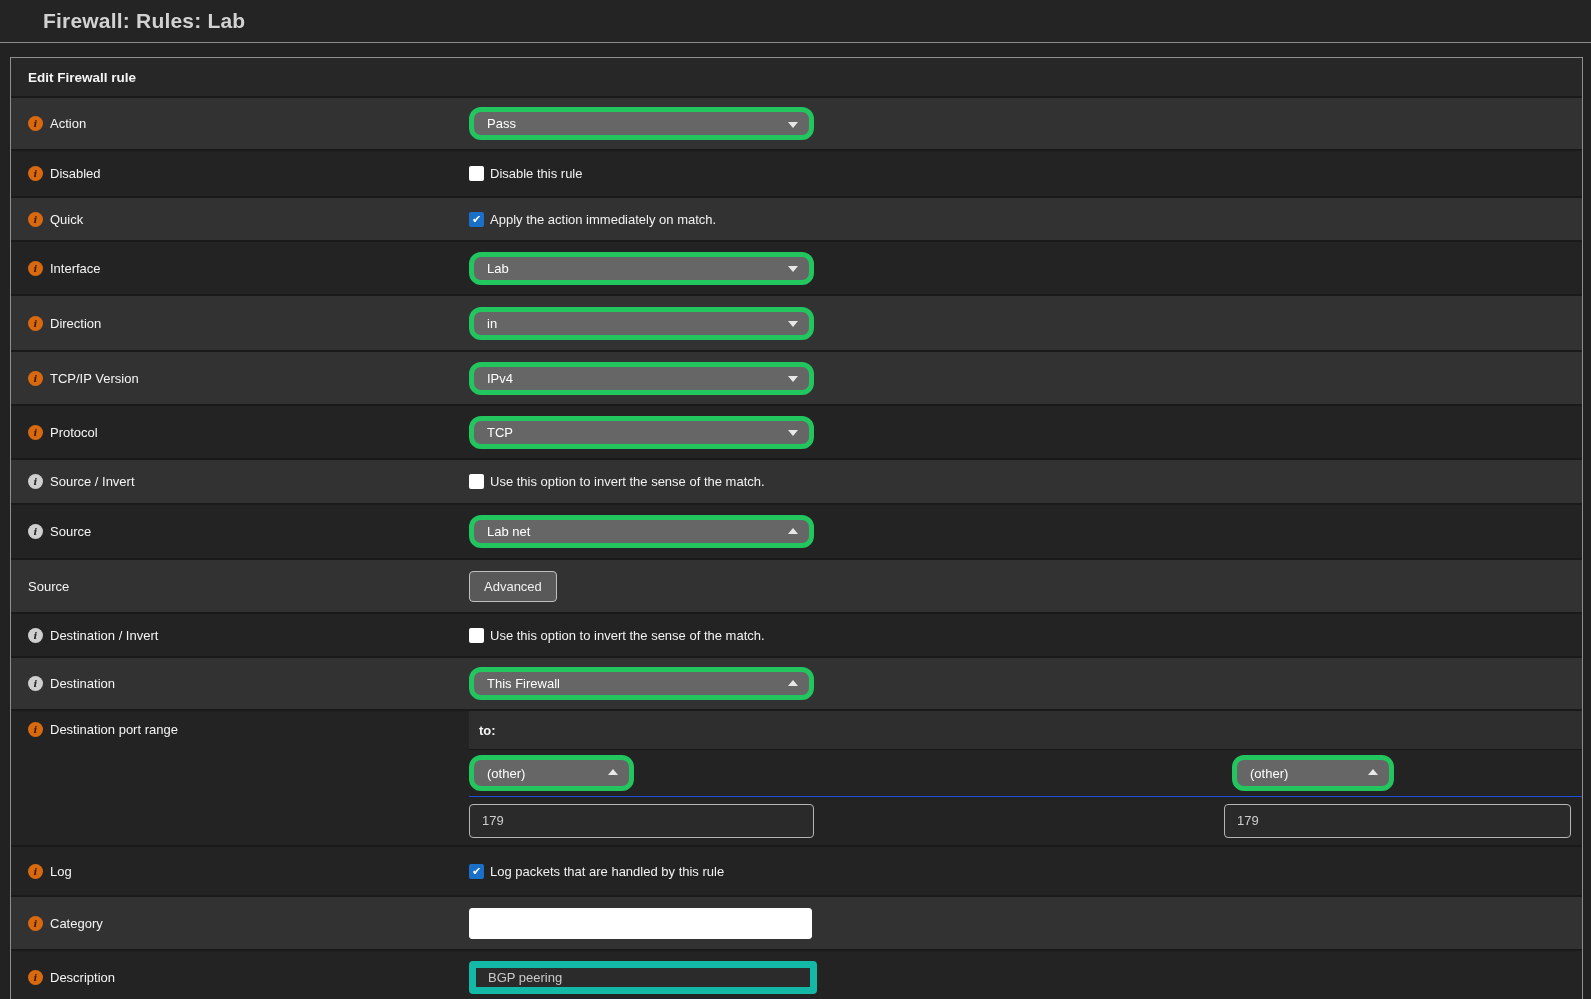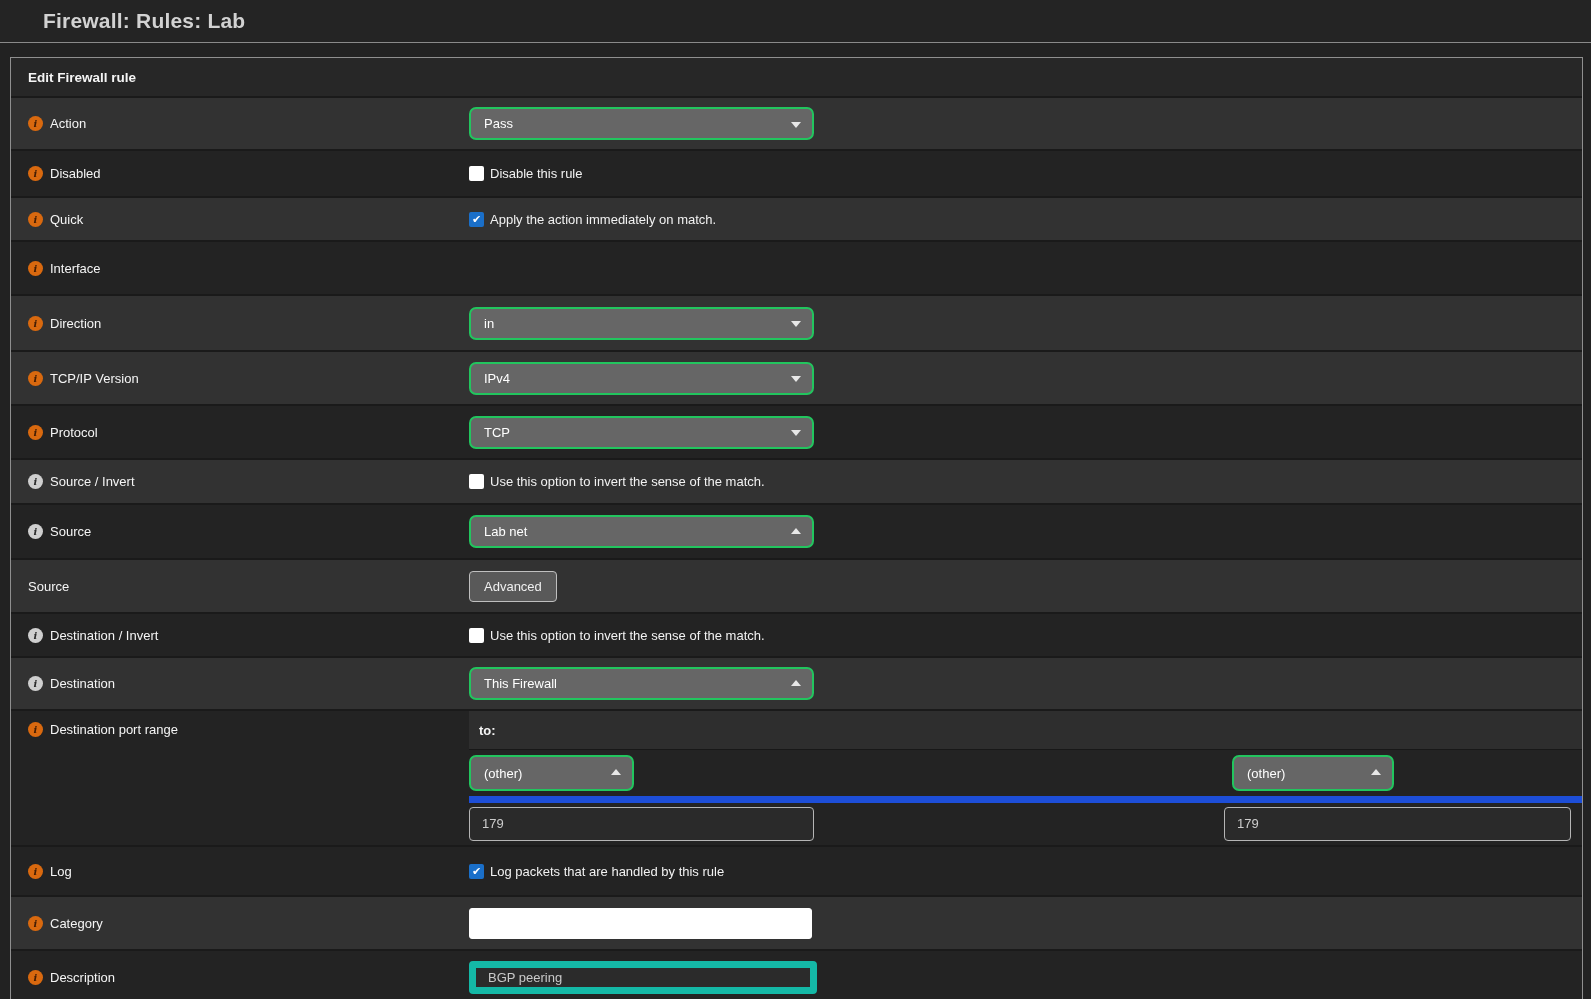--- a/index.html
+++ b/index.html
@@ -93,22 +93,22 @@
   }
   .info-icon.orange{background:var(--icon-orange);color:rgba(30,10,0,.8);}
   .info-icon.gray{background:var(--icon-gray);color:#2b2b2b;}
   .label-text{color:#f5f5f5;}
   
   .select{
     position:relative;
     width:345px;
     height:33px;
     background:#666666;
-    border:2px solid #22c55e;
-    border-radius:7px;
+    border:5px solid #22c55e;
+    border-radius:12px;
     display:flex;
     align-items:center;
     padding:0 26px 0 13px;
     color:#ffffff;
     cursor:pointer;
   }
   .select .caret{
     position:absolute;
     right:11px;
     top:50%;
@@ -188,21 +188,21 @@
     font-weight:bold;color:#f5f5f5;
   }
   .pr-selects{
     height:47px;
     border-top:1px solid #181818;
     align-items:center;
     gap:8px;
   }
   .pr-inputs{
     height:48px;
-    border-top:7px solid #1d4ed8;
+    border-top:1px solid #1d4ed8;
     align-items:center;
   }
   .pr-selects .pr-col1,.pr-selects .pr-col2,
   .pr-inputs .pr-col1,.pr-inputs .pr-col2{
     display:flex;align-items:center;height:100%;
   }
   .select.small{width:165px;height:36px;}
   .pr-col2 .select.small{width:162px;}
   .pr-input{
     height:34px;
@@ -255,20 +255,26 @@
         </div>
         <div class="value-cell">
           <span class="checkbox checked">✔</span>
           <span class="checkbox-label">Apply the action immediately on match.</span>
         </div>
       </div>
       <div class="form-row dark" style="height: 54px;">
         <div class="label-cell">
           <span class="info-icon orange">i</span>
           <span class="label-text">Interface</span>
+        </div>
+        <div class="value-cell">
+          <div class="select">
+            <span class="select-value">Lab</span>
+            <span class="caret down"></span>
+          </div>
         </div>
       </div>
       <div class="form-row light" style="height: 56px;">
         <div class="label-cell">
           <span class="info-icon orange">i</span>
           <span class="label-text">Direction</span>
         </div>
         <div class="value-cell">
           <div class="select">
             <span class="select-value">in</span>

